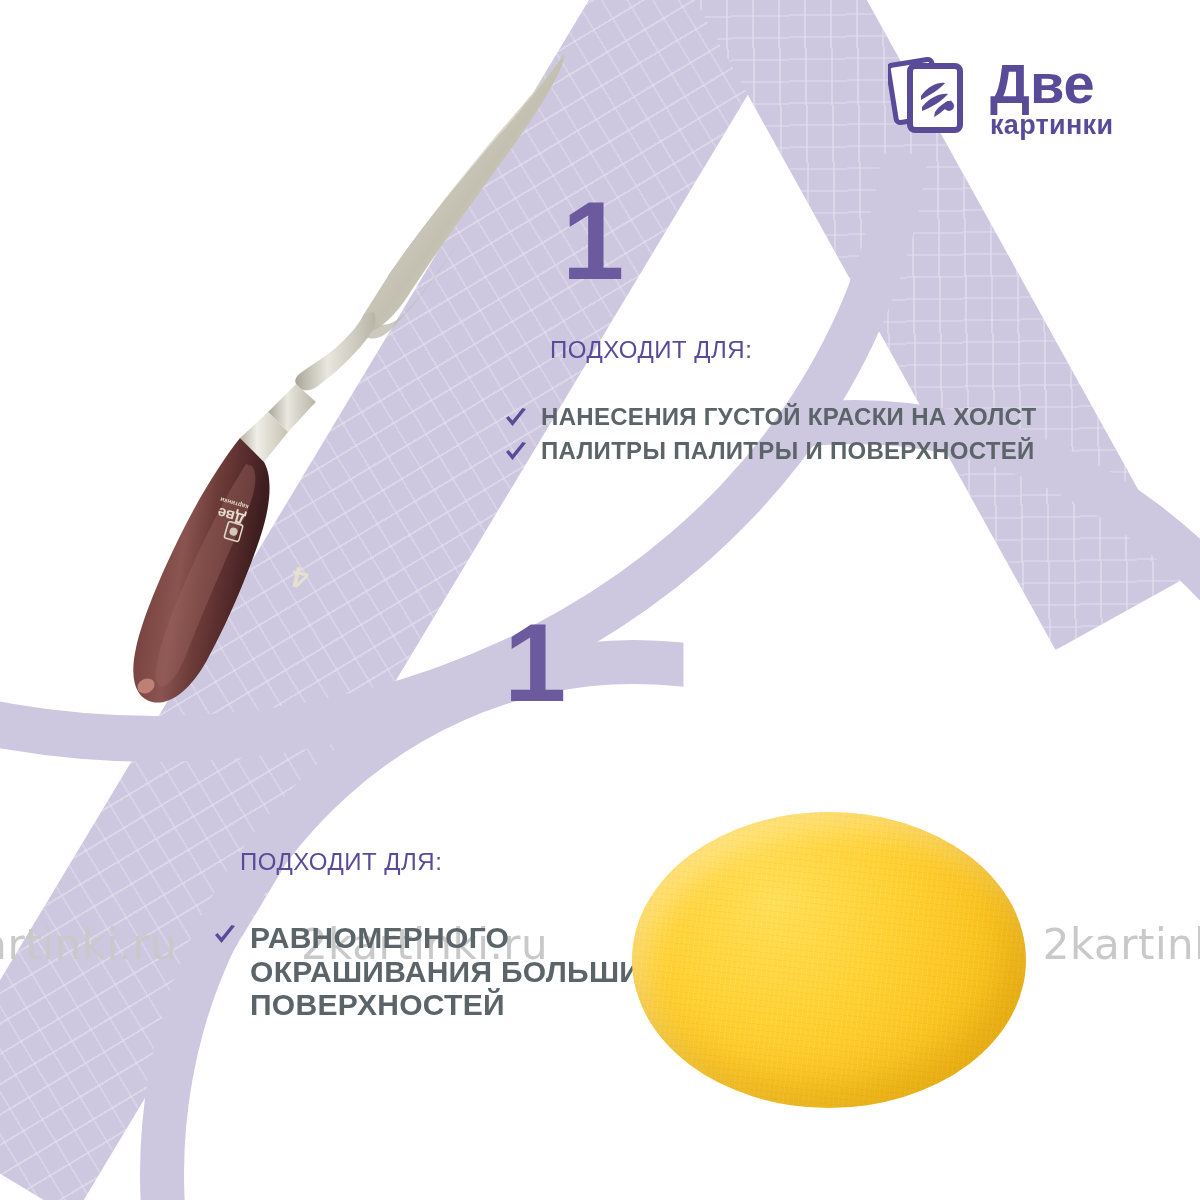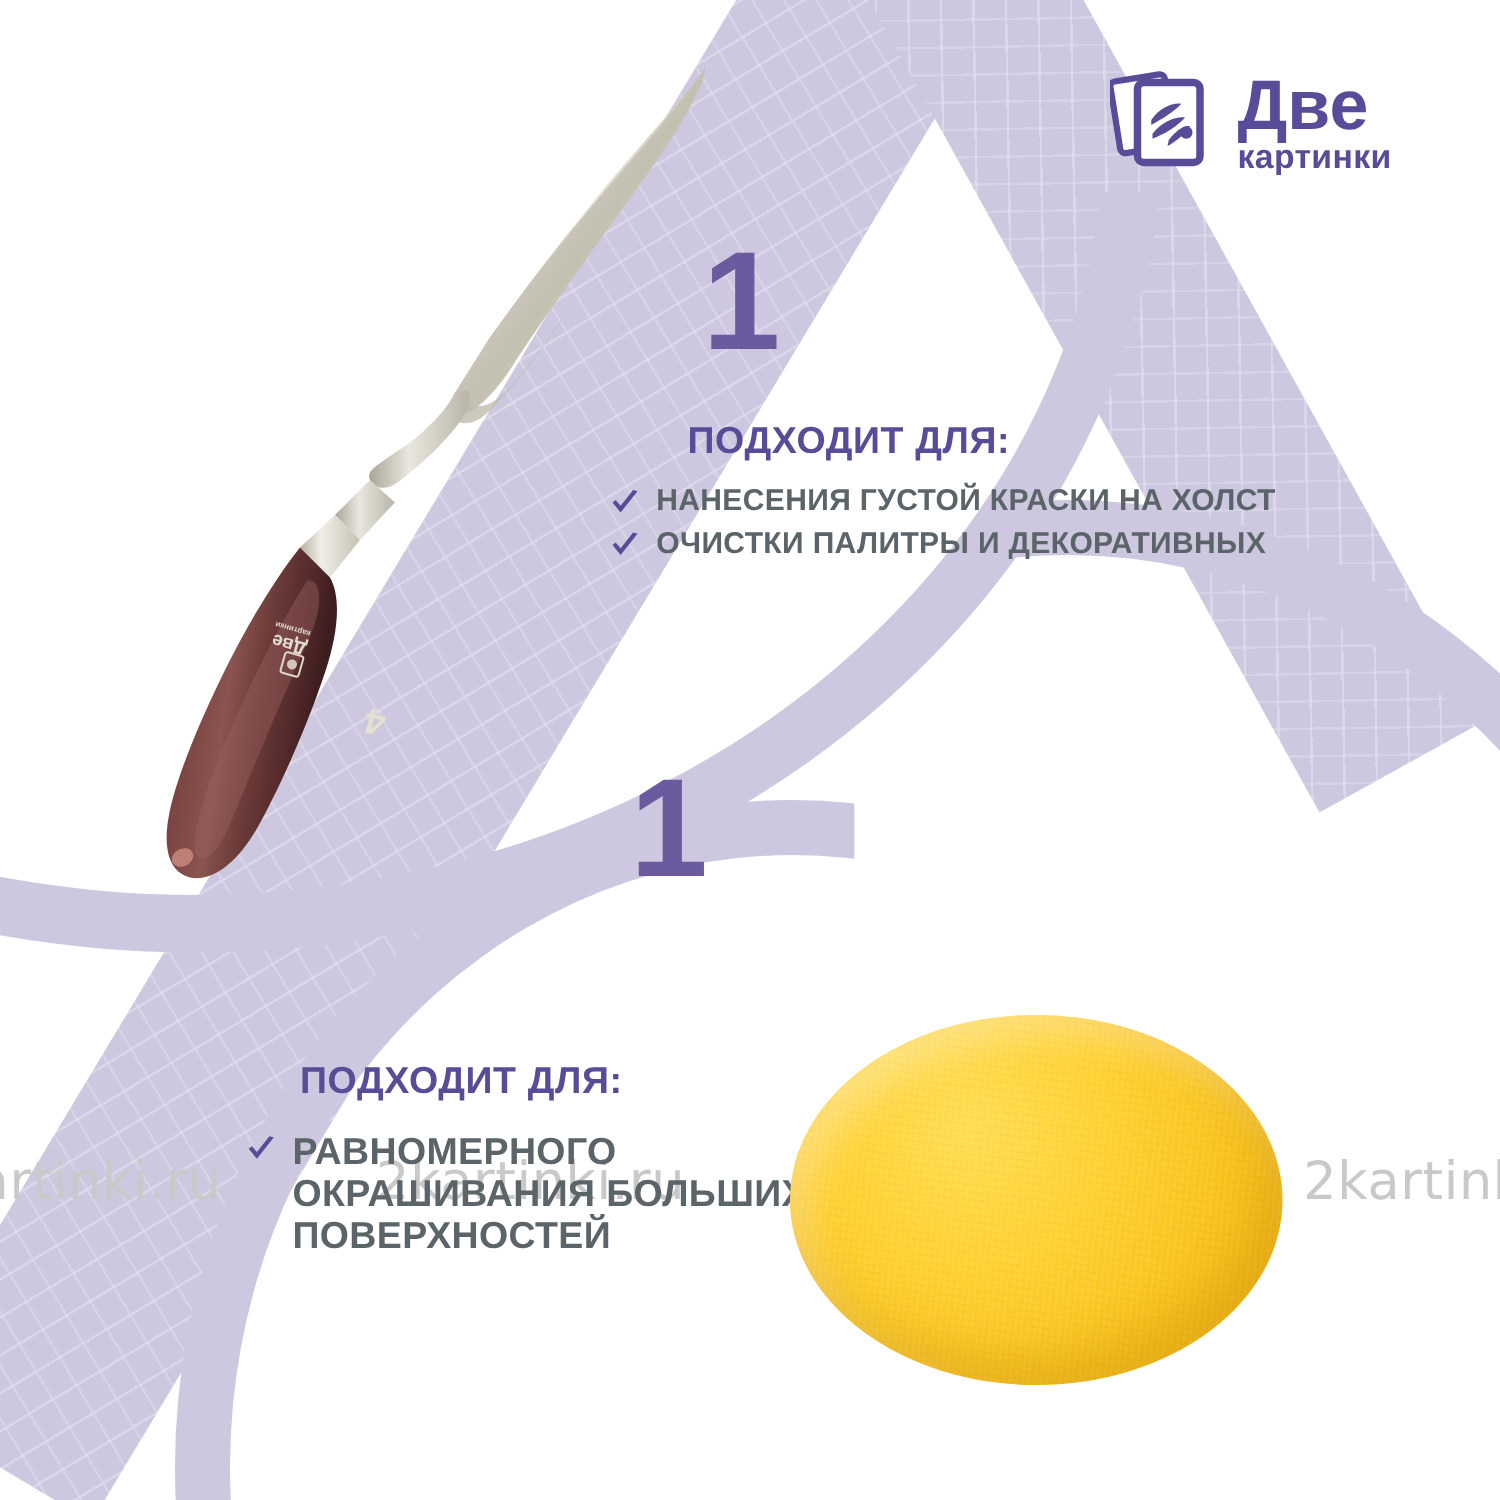--- a/index.html
+++ b/index.html
@@ -163,30 +163,30 @@
   .sec-title {
     font-size: 60px;
     font-weight: 800;
     color: #5b6468;
     letter-spacing: .5px;
     line-height: .9;
   }
 
   .subhead {
     position: absolute;
-    font-size: 30px;
-    font-weight: 700;
+    font-size: 24px;
+    font-weight: 400;
     color: #5a4b98;
     letter-spacing: .5px;
   }
 
   .bullets {
     position: absolute;
     list-style: none;
-    margin: 0;
+    margin: 16px;
     padding: 0;
   }
   .bullet {
     display: flex;
     align-items: flex-start;
     gap: 12px;
     margin-bottom: 6px;
   }
   .check {
     flex: 0 0 auto;
@@ -378,21 +378,21 @@
     <li class="bullet">
       <svg class="check" viewBox="0 0 26 26">
         <path d="M3 12 L 9.5 20 L 23 3 L 19.5 2 L 9.5 14.5 L 5.5 10 Z" fill="#5a4b98"></path>
       </svg>
       <span class="bullet-text">НАНЕСЕНИЯ ГУСТОЙ КРАСКИ НА ХОЛСТ</span>
     </li>
     <li class="bullet">
       <svg class="check" viewBox="0 0 26 26">
         <path d="M3 12 L 9.5 20 L 23 3 L 19.5 2 L 9.5 14.5 L 5.5 10 Z" fill="#5a4b98"></path>
       </svg>
-      <span class="bullet-text">ОЧИСТКИ ПАЛИТРЫ И ДЕКОРАТИВНЫХ</span>
+      <span class="bullet-text">ПАЛИТРЫ ПАЛИТРЫ И ПОВЕРХНОСТЕЙ</span>
     </li>
   </ul>
 
   <div class="section-head" id="sec2-head">
     <span class="big-num">1</span>
   </div>
 
   <div class="subhead" id="sec2-sub">ПОДХОДИТ ДЛЯ:</div>
 
   <ul class="bullets" id="sec2-list">

